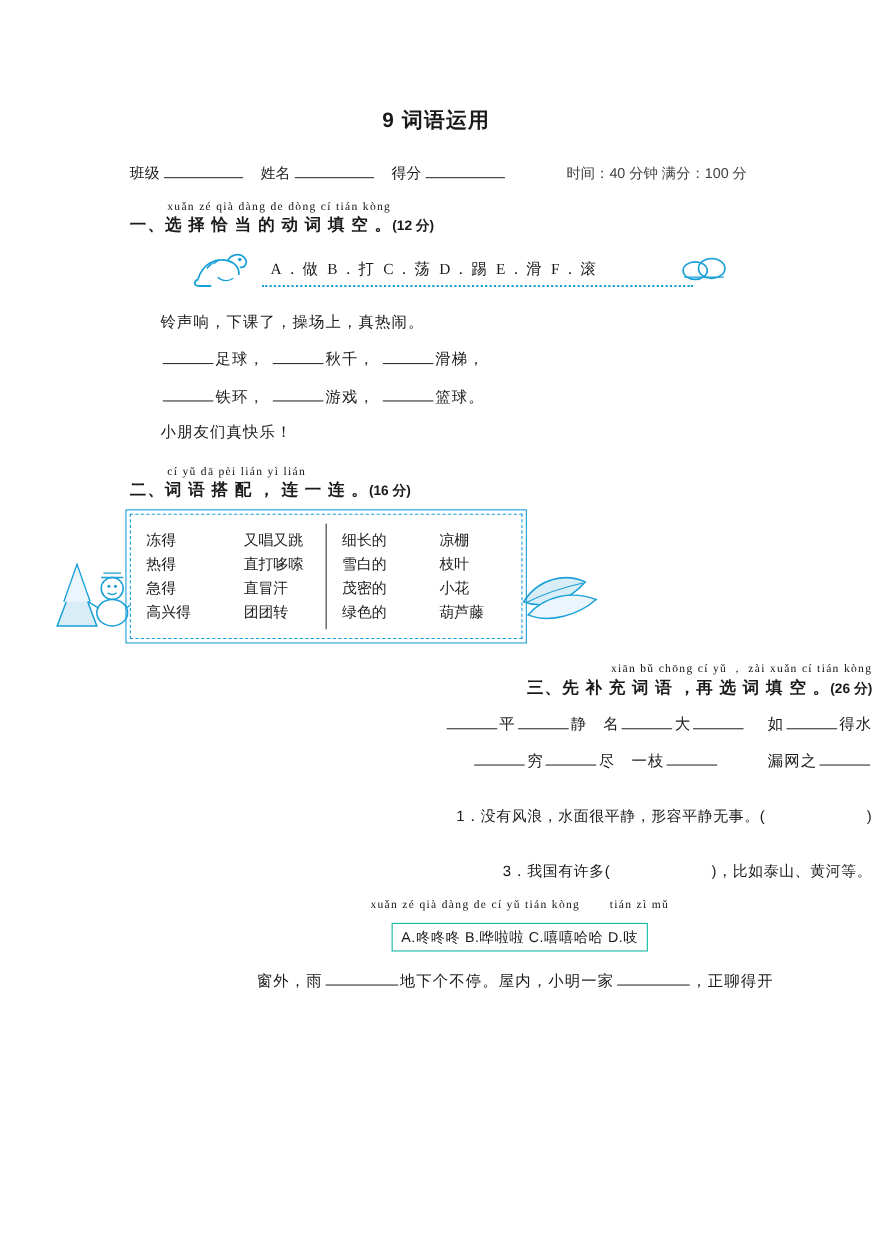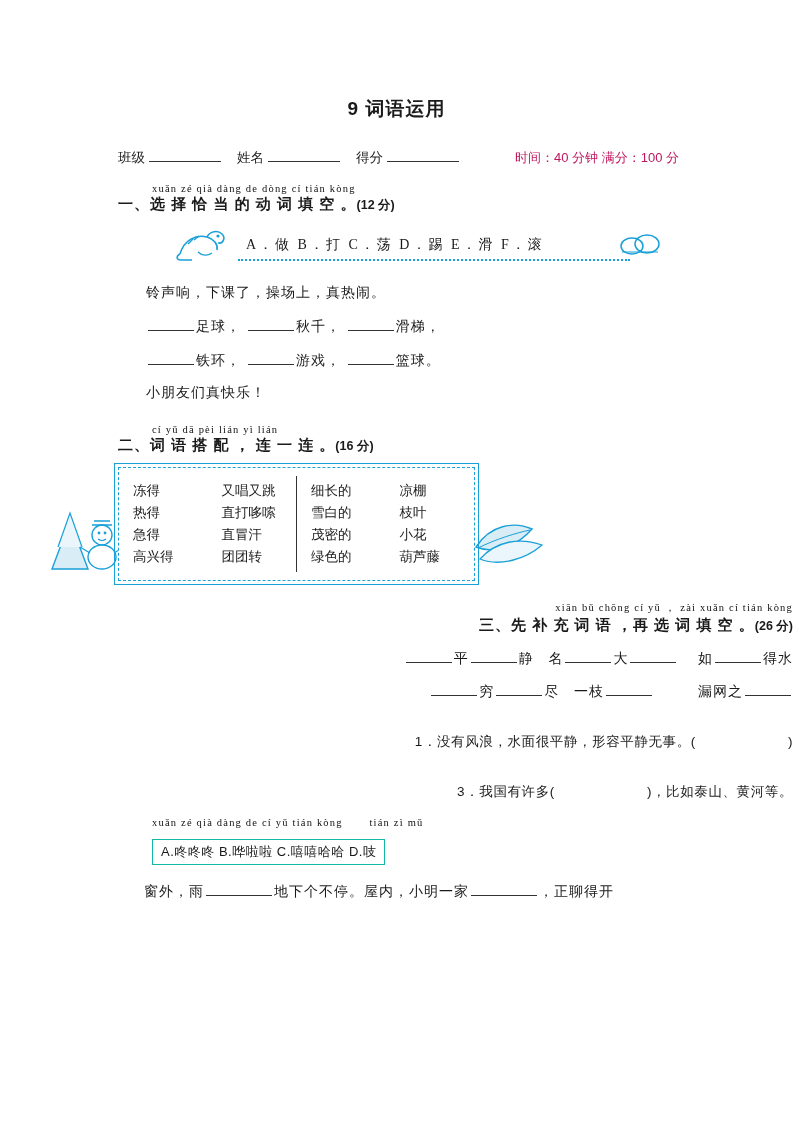--- a/index.html
+++ b/index.html
@@ -39,21 +39,21 @@
   }
   .info-row .blank-line {
     display: inline-block;
     border-bottom: 1px solid #333;
     width: 72px;
     margin: 0 4px;
     height: 13px;
   }
   .info-seg { margin-right: 12px; white-space: nowrap; }
   .info-meta {
-    color: #be185d;
+    color: #404040;
     margin-left: 40px;
     font-size: 13px;
     white-space: nowrap;
   }
   .sec {
     margin-top: 16px;
     padding-left: 118px;
     position: relative;
   }
   .pinyin {
@@ -343,21 +343,21 @@
     </div>
 
     <div class="num-line">
       <span>1．没有风浪，水面很平静，形容平静无事。(</span><span class="paren-gap"></span><span>)</span>
     </div>
     <div class="num-line">
       <span>3．我国有许多(</span><span class="paren-gap"></span><span>)，比如泰山、黄河等。</span>
     </div>
   </div>
 
-  <div class="sec" style="">
+  <div class="sec" style="text-align:center;">
     <div class="pinyin">
       <span>xuǎn zé qià dàng de  cí yǔ tián kòng</span>&nbsp;&nbsp;&nbsp;&nbsp;&nbsp;&nbsp;&nbsp;<span>tián zì mǔ</span>
     </div>
 
     <div class="opt-box">A.咚咚咚   B.哗啦啦   C.嘻嘻哈哈   D.吱</div>
 
     <div class="last-line">
       <span>窗外，雨</span><span class="ul ul-lg"></span><span>地下个不停。屋内，小明一家</span><span class="ul ul-lg"></span><span>，正聊得开</span>
     </div>
   </div>

